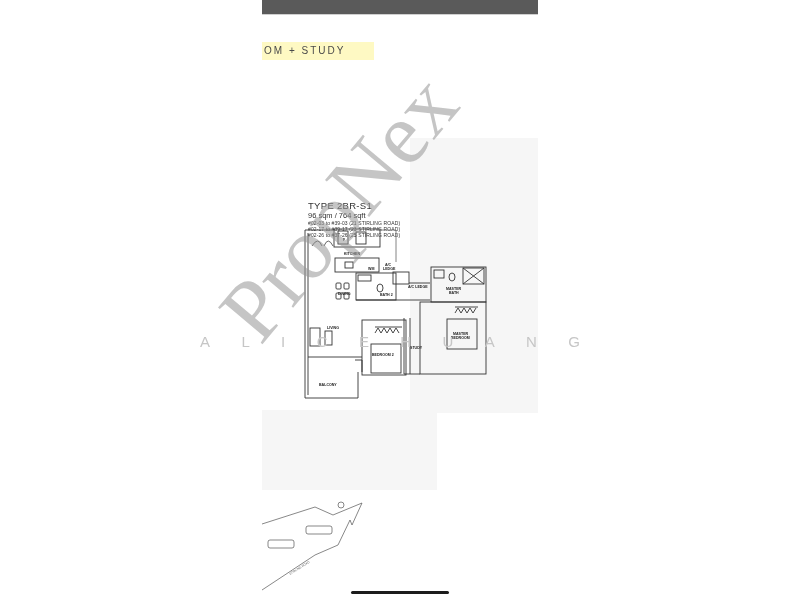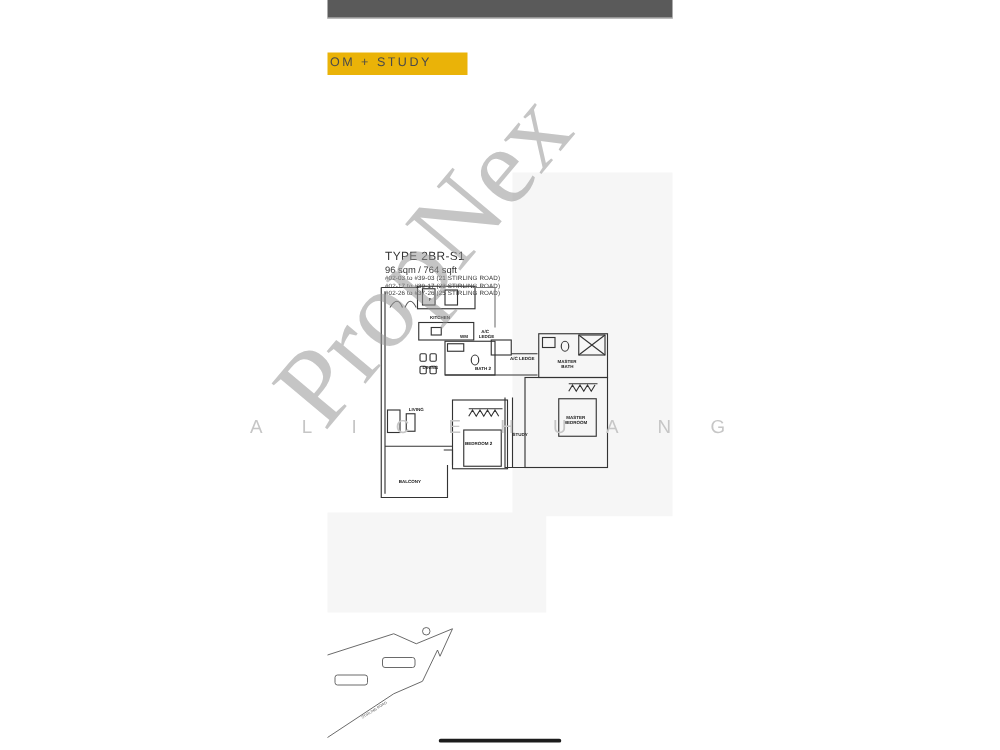--- a/index.html
+++ b/index.html
@@ -1,18 +1,18 @@
 <!DOCTYPE html>
 <html><head>
 <meta charset="utf-8">
 <style>
   html, body { margin:0; padding:0; }
   body { width:800px; height:600px; background:#ffffff; position:relative; overflow:hidden; font-family:"Liberation Sans", sans-serif; }
   .topbar { position:absolute; left:262px; top:0; width:276px; height:14px; background:#5a5a5a; border-bottom:1px solid #cfcfcf; }
-  .page-tag { position:absolute; left:262px; top:42px; width:112px; height:18px; background:#eab308; color:#4a4a4a; font-size:10px; letter-spacing:2px; line-height:18px; padding-left:2px; box-sizing:border-box; overflow:hidden; white-space:nowrap; }
+  .page-tag { position:absolute; left:262px; top:42px; width:112px; height:18px; background:#fef9c3; color:#4a4a4a; font-size:10px; letter-spacing:2px; line-height:18px; padding-left:2px; box-sizing:border-box; overflow:hidden; white-space:nowrap; }
   .shade { position:absolute; background:#f6f6f6; }
   .plan-head { position:absolute; left:308px; top:184px; color:#333;margin-top:16px; }
   .plan-title { font-size:9.5px; letter-spacing:0.3px; line-height:11px; }
   .plan-area { font-size:7.5px; line-height:9px; }
   .plan-units div { font-size:5px; line-height:6px; letter-spacing:0.1px; white-space:nowrap; }
   svg { position:absolute; left:0; top:0; }
   .room-label { font-size:3.6px; font-family:"Liberation Sans", sans-serif; fill:#222; font-weight:bold; }
   .wm-letters { position:absolute; left:200px; top:333px; width:380px; display:flex; justify-content:space-between; color:#c6c6c6; font-size:15px; font-family:"Liberation Sans", sans-serif; pointer-events:none; }
   .wm-big { position:absolute; left:238px; top:277px; font-family:"Liberation Serif", serif; font-size:88px; color:rgba(150,150,150,0.55); transform:rotate(-50deg); transform-origin:left center; white-space:nowrap; pointer-events:none; }
   .home-indicator { position:absolute; left:351px; top:591px; width:98px; height:3px; background:#1c1c1c; border-radius:2px; }

